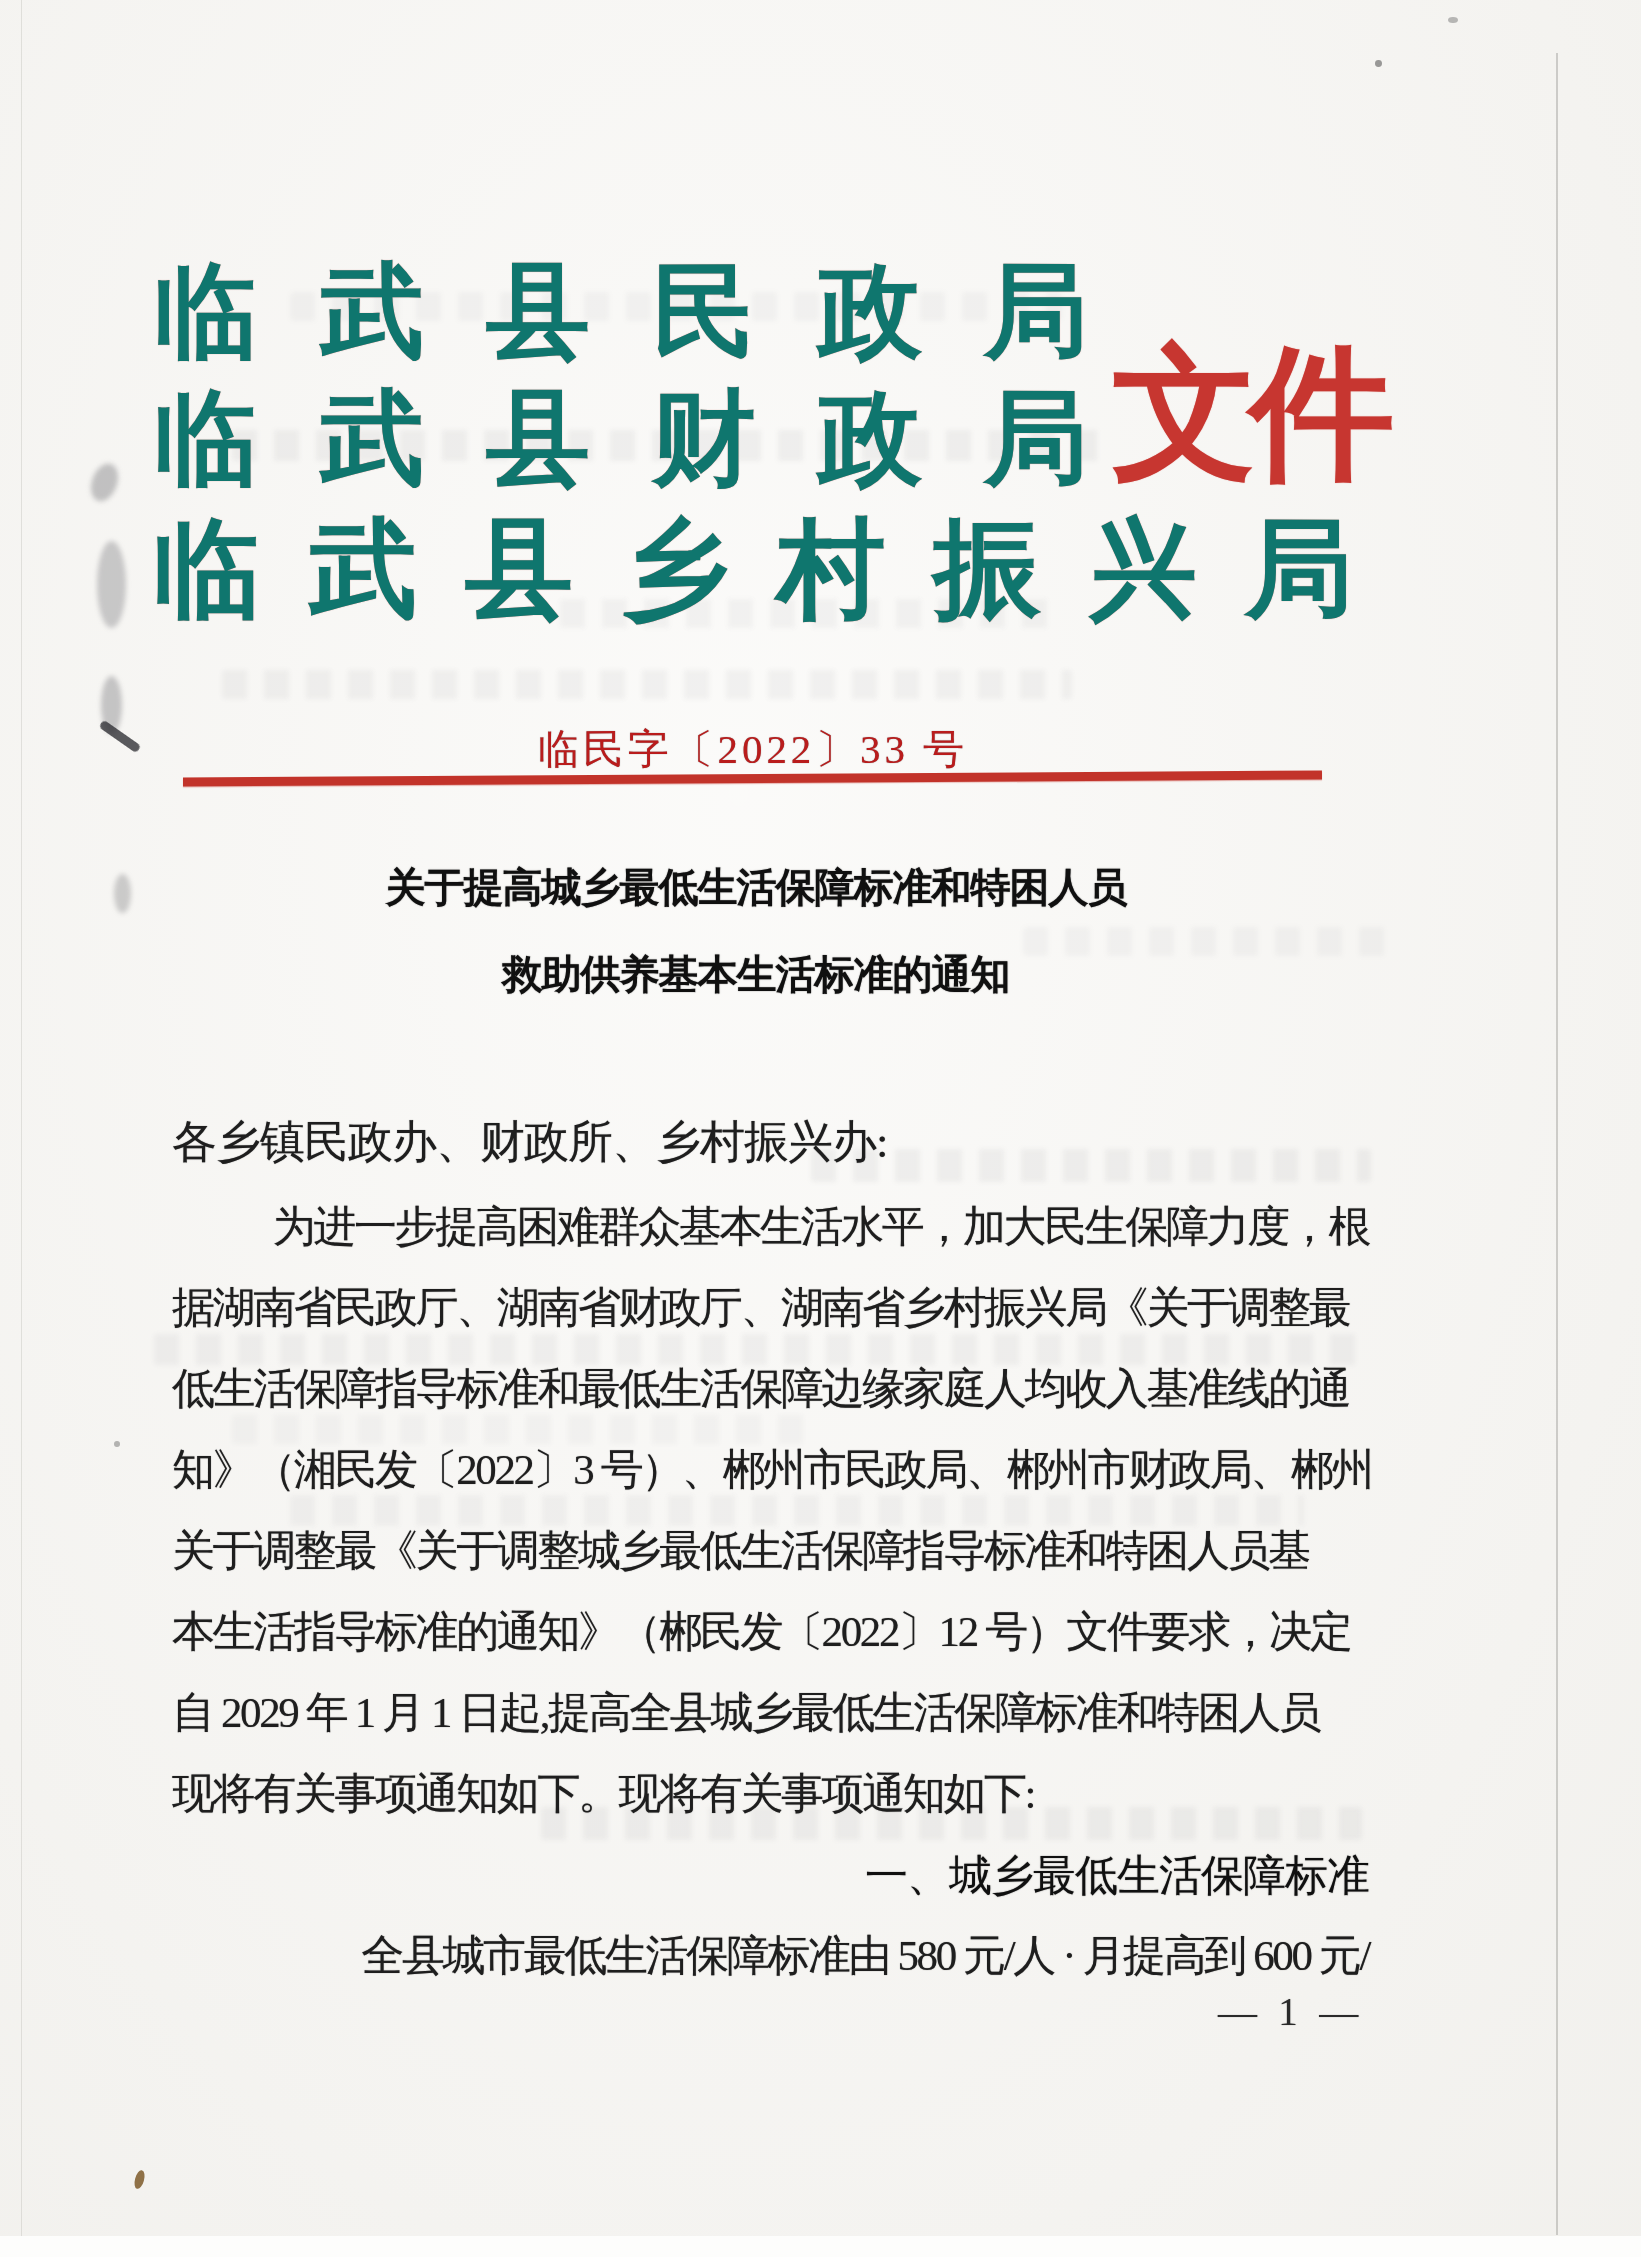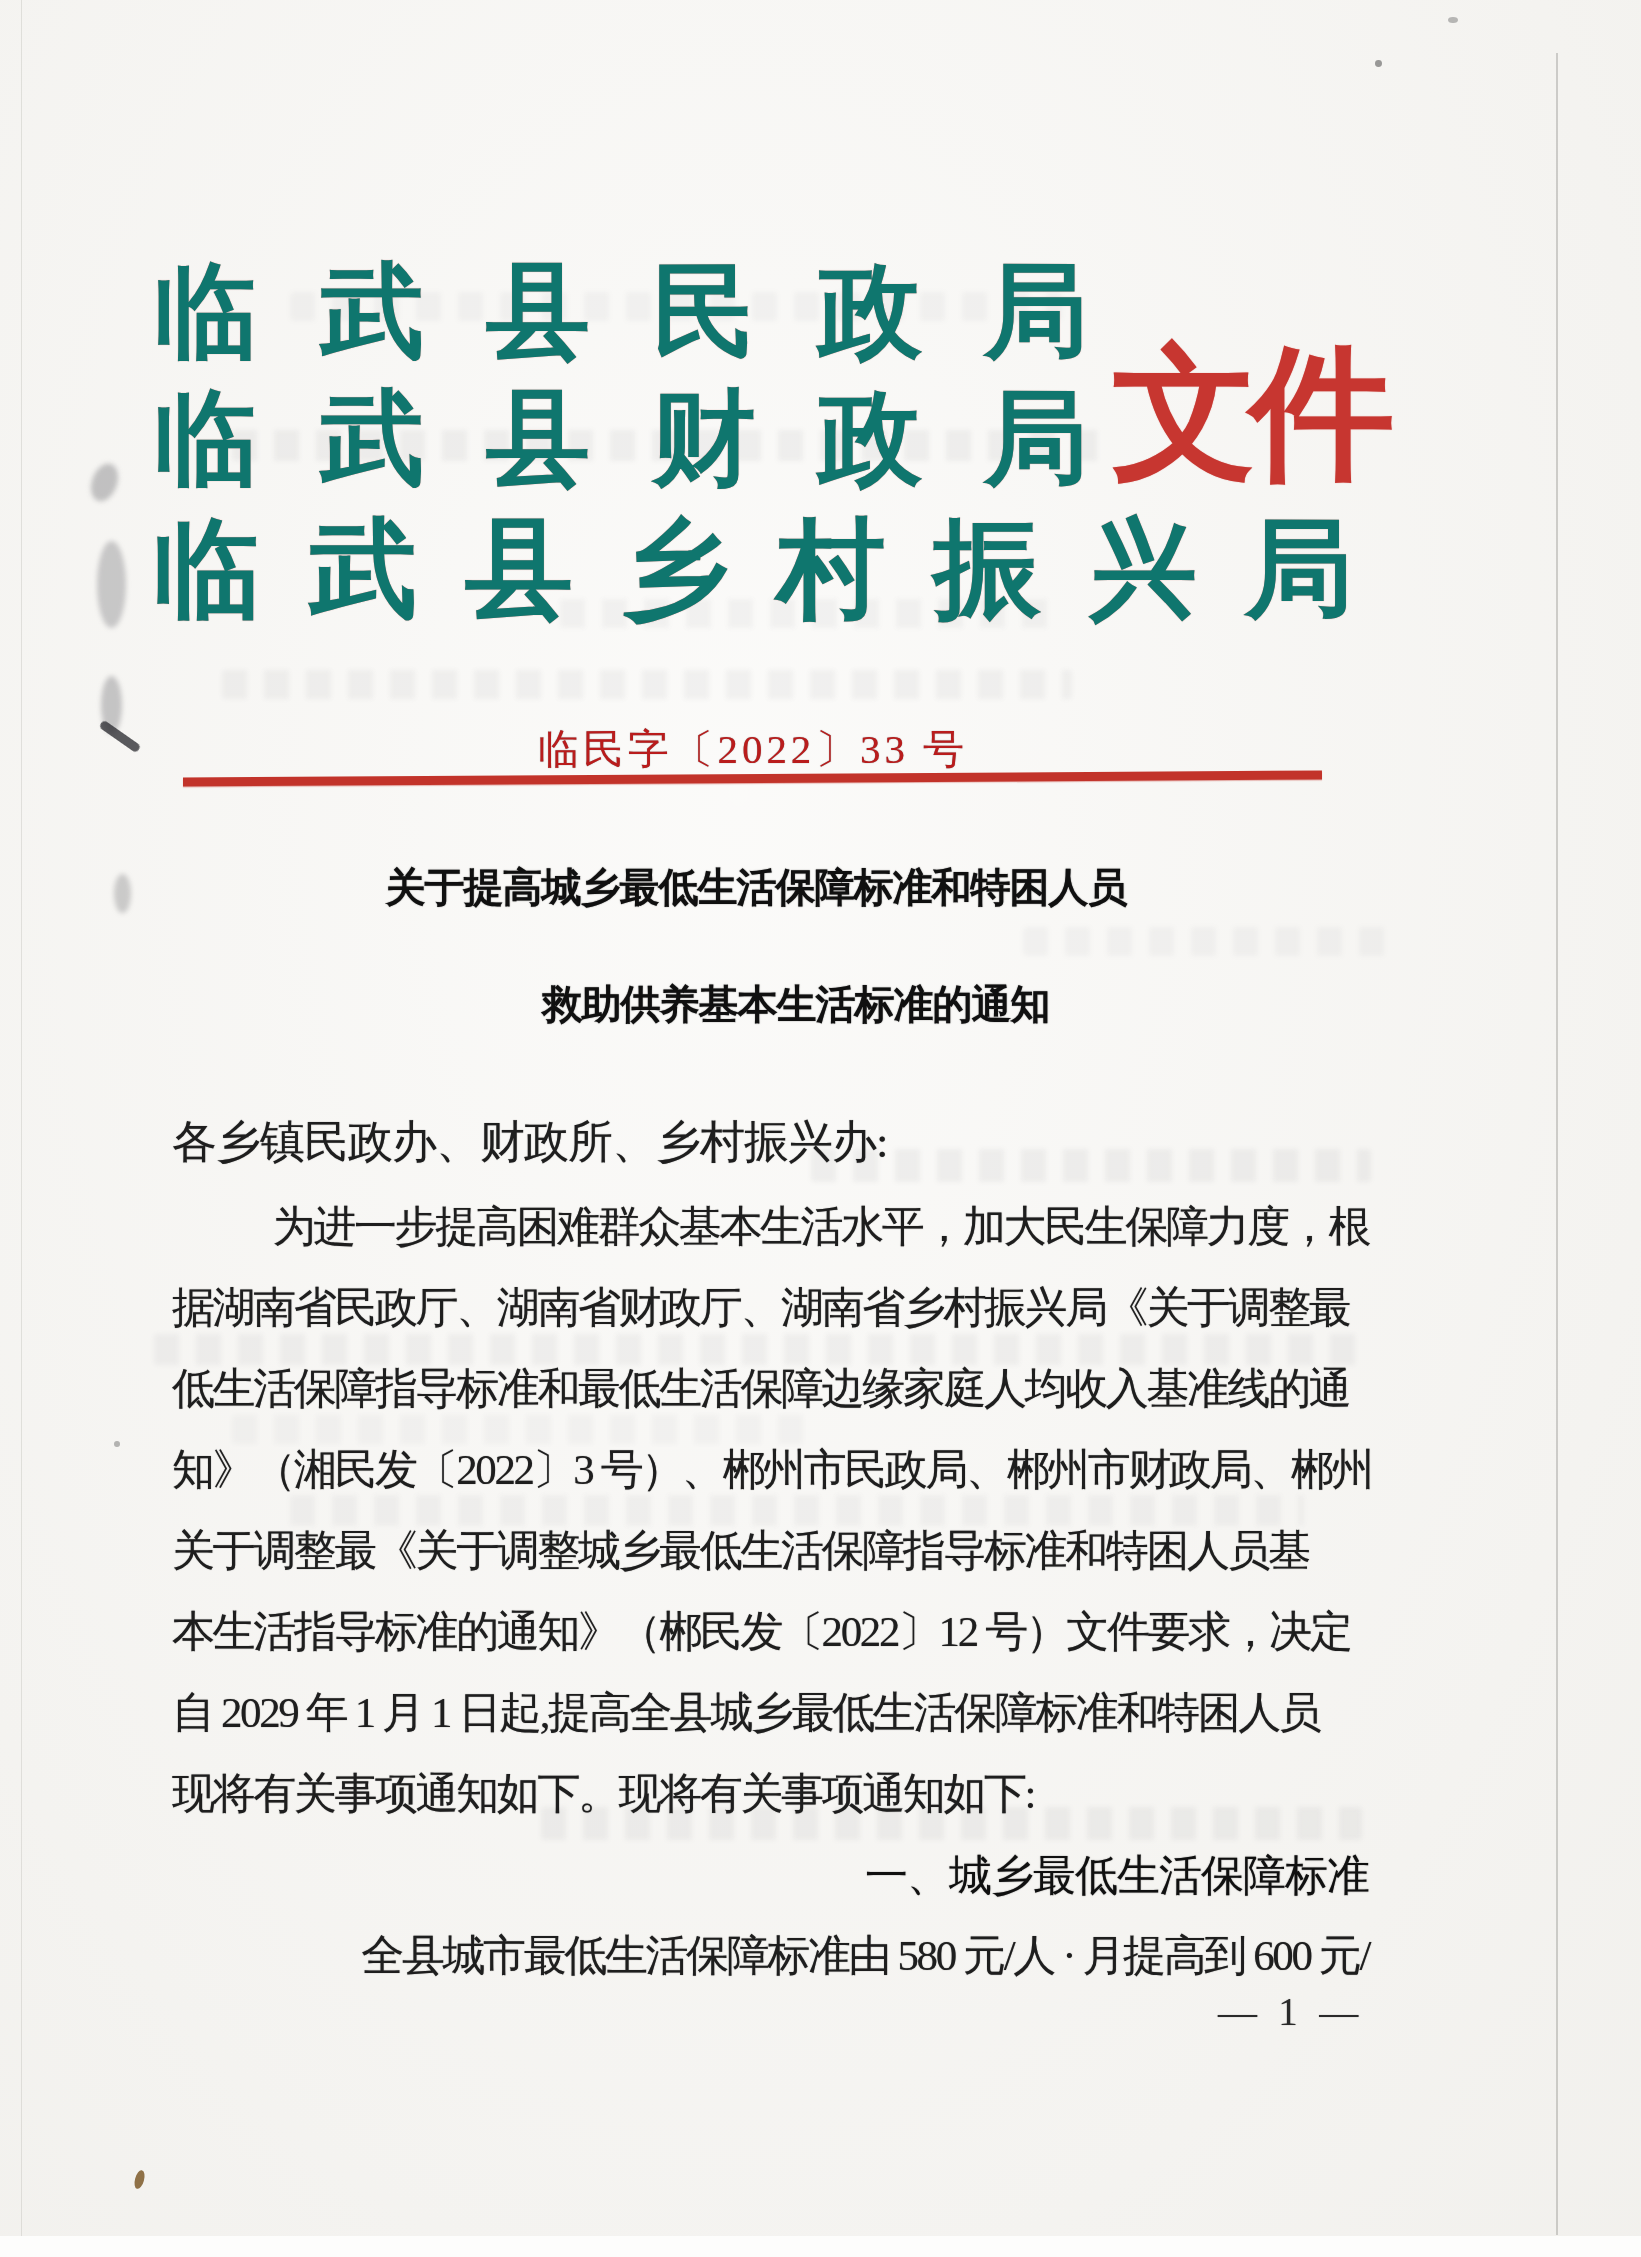--- a/index.html
+++ b/index.html
@@ -59,21 +59,21 @@
   }
 
   
   .title-line{
     position:absolute;left:0;width:1512px;text-align:center;
     font-family:"Liberation Sans","DejaVu Sans",sans-serif;
     font-weight:700;color:#101010;font-size:40px;letter-spacing:-1px;
     text-shadow:0 0 1.2px rgba(16,16,16,0.65);white-space:nowrap;line-height:1;
   }
   .title-1{top:867px;}
-  .title-2{top:984px;padding-left:40px;}
+  .title-2{top:954px;}
 
   
   .salutation{
     position:absolute;left:172px;top:1118px;
     font-size:45px;color:#1e1e1e;letter-spacing:-1px;white-space:nowrap;
     text-shadow:0 0 1px rgba(30,30,30,0.6);line-height:1.1;
   }
   .bodytext{
     position:absolute;left:172px;top:1197px;width:1197px;
     font-size:43px;color:#1e1e1e;letter-spacing:-2.4px;

